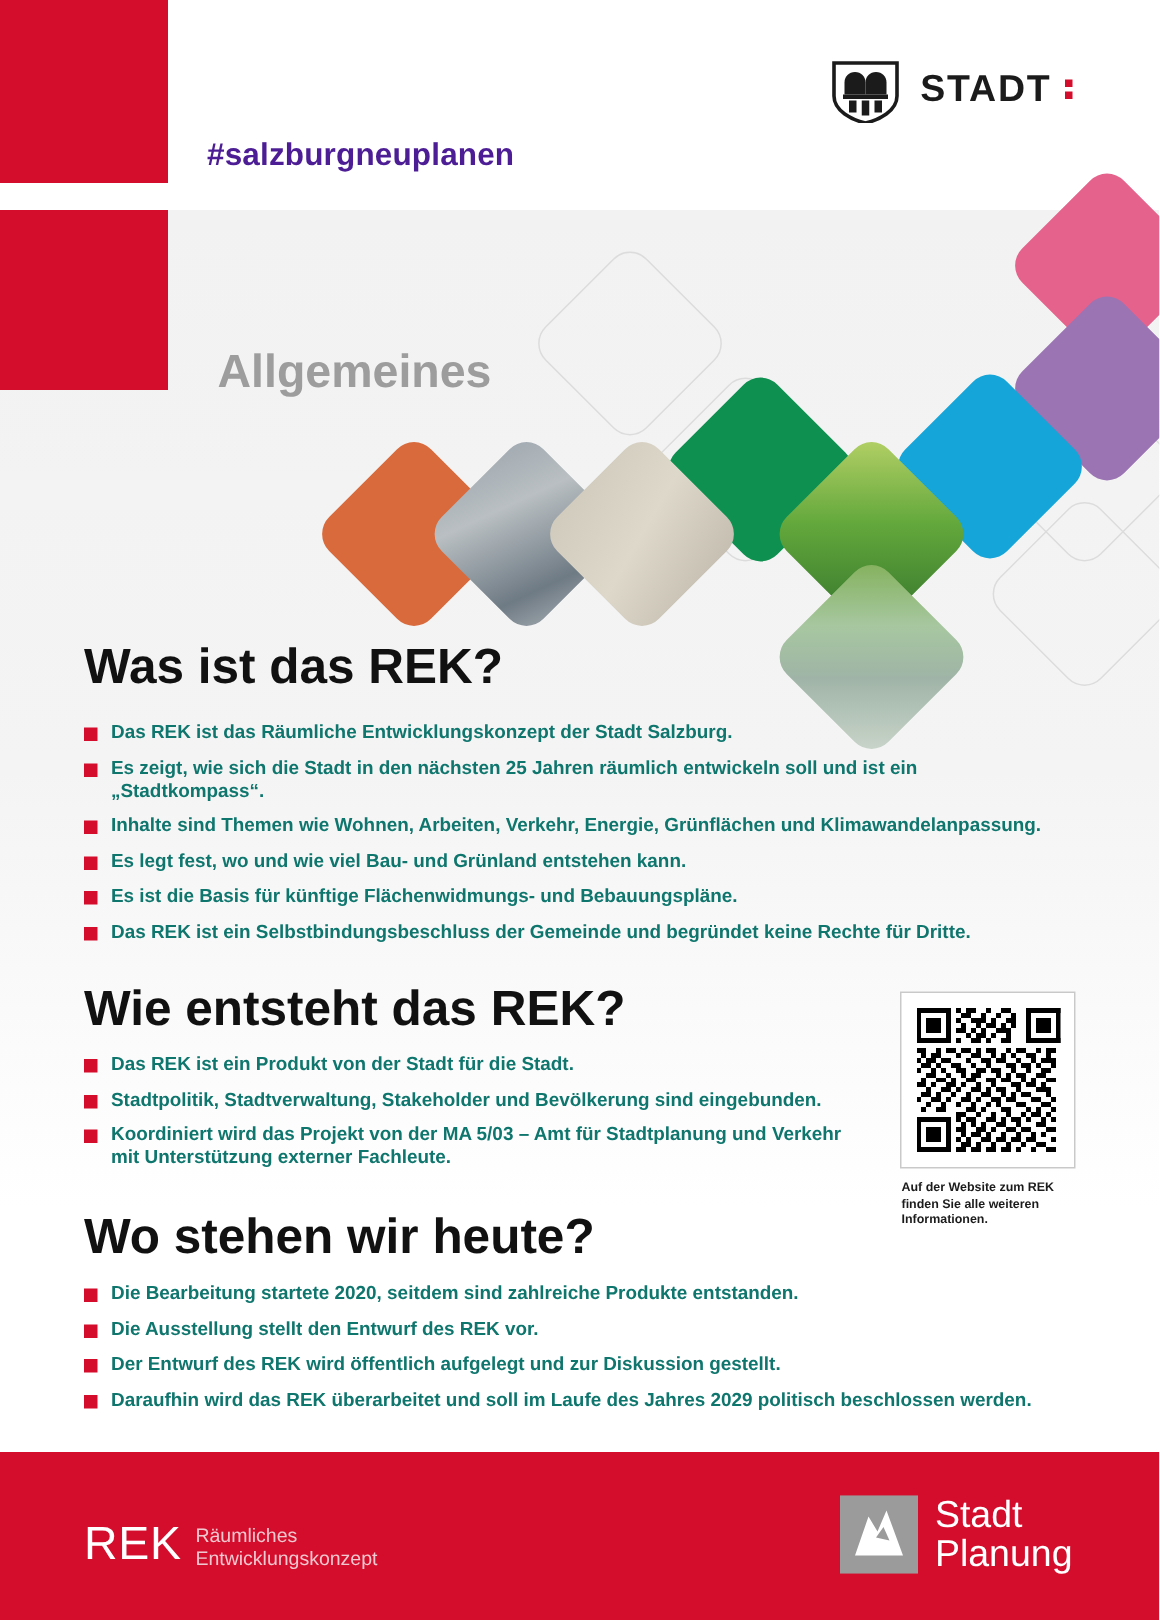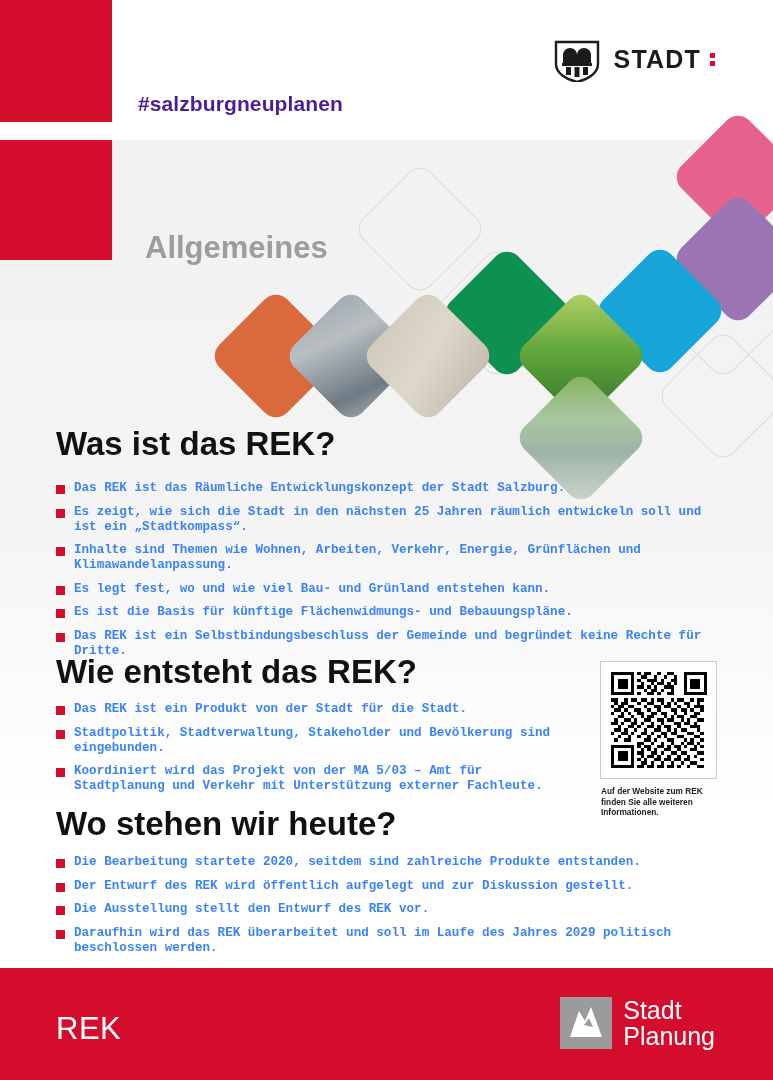--- a/index.html
+++ b/index.html
@@ -119,23 +119,22 @@
   .bullet .sq {
     width: 9px; height: 9px;
     background: #d40d2c;
     margin-top: 4px;
     margin-right: 9px;
     flex: 0 0 auto;
   }
   .bullet .tx {
     font-size: 12.6px;
     line-height: 15px;
-    color: #3b82f6;
+    color: #0f766e;
     font-weight: 600;
-    font-family: Liberation Mono, monospace;
   }
 
   
   .qr-box {
     position: absolute;
     left: 600px; top: 661px;
     width: 117px; height: 118px;
     border: 1px solid #c9c9c9;
     background: #fff;
     display: flex; align-items: center; justify-content: center;
@@ -523,36 +522,40 @@
   <div class="qr-caption">Auf der Website zum REK finden Sie alle weiteren Informationen.</div>
 
   <h2 class="q" style="top:805px;">Wo stehen wir heute?</h2>
   <div class="bullets" style="top:855px; width:660px;">
     <div class="bullet">
         <span class="sq"></span>
         <span class="tx">Die Bearbeitung startete 2020, seitdem sind zahlreiche Produkte entstanden.</span>
       </div>
     <div class="bullet">
         <span class="sq"></span>
+        <span class="tx">Die Ausstellung stellt den Entwurf des REK vor.</span>
+      </div>
+    <div class="bullet">
+        <span class="sq"></span>
         <span class="tx">Der Entwurf des REK wird öffentlich aufgelegt und zur Diskussion gestellt.</span>
-      </div>
-    <div class="bullet">
-        <span class="sq"></span>
-        <span class="tx">Die Ausstellung stellt den Entwurf des REK vor.</span>
       </div>
     <div class="bullet">
         <span class="sq"></span>
         <span class="tx">Daraufhin wird das REK überarbeitet und soll im Laufe des Jahres 2029 politisch beschlossen werden.</span>
       </div>
   </div>
 
   <div class="footer"></div>
 
   <div class="footer-rek">
     <span class="big">REK</span>
+    <span class="sub">
+      <span>Räumliches</span><br>
+      <span>Entwicklungskonzept</span>
+    </span>
   </div>
 
   <div class="footer-brand">
     <span class="brand-mark">
       <svg width="52" height="52" viewBox="0 0 52 52">
         <rect width="52" height="52" fill="#9b9b9b"></rect>
         <path d="M10 40 L19 14 L25 24 L31 10 L42 40 Z" fill="#ffffff"></path>
         <path d="M24 28 l5 -7 l4 9 z" fill="#9b9b9b"></path>
       </svg>
     </span>

